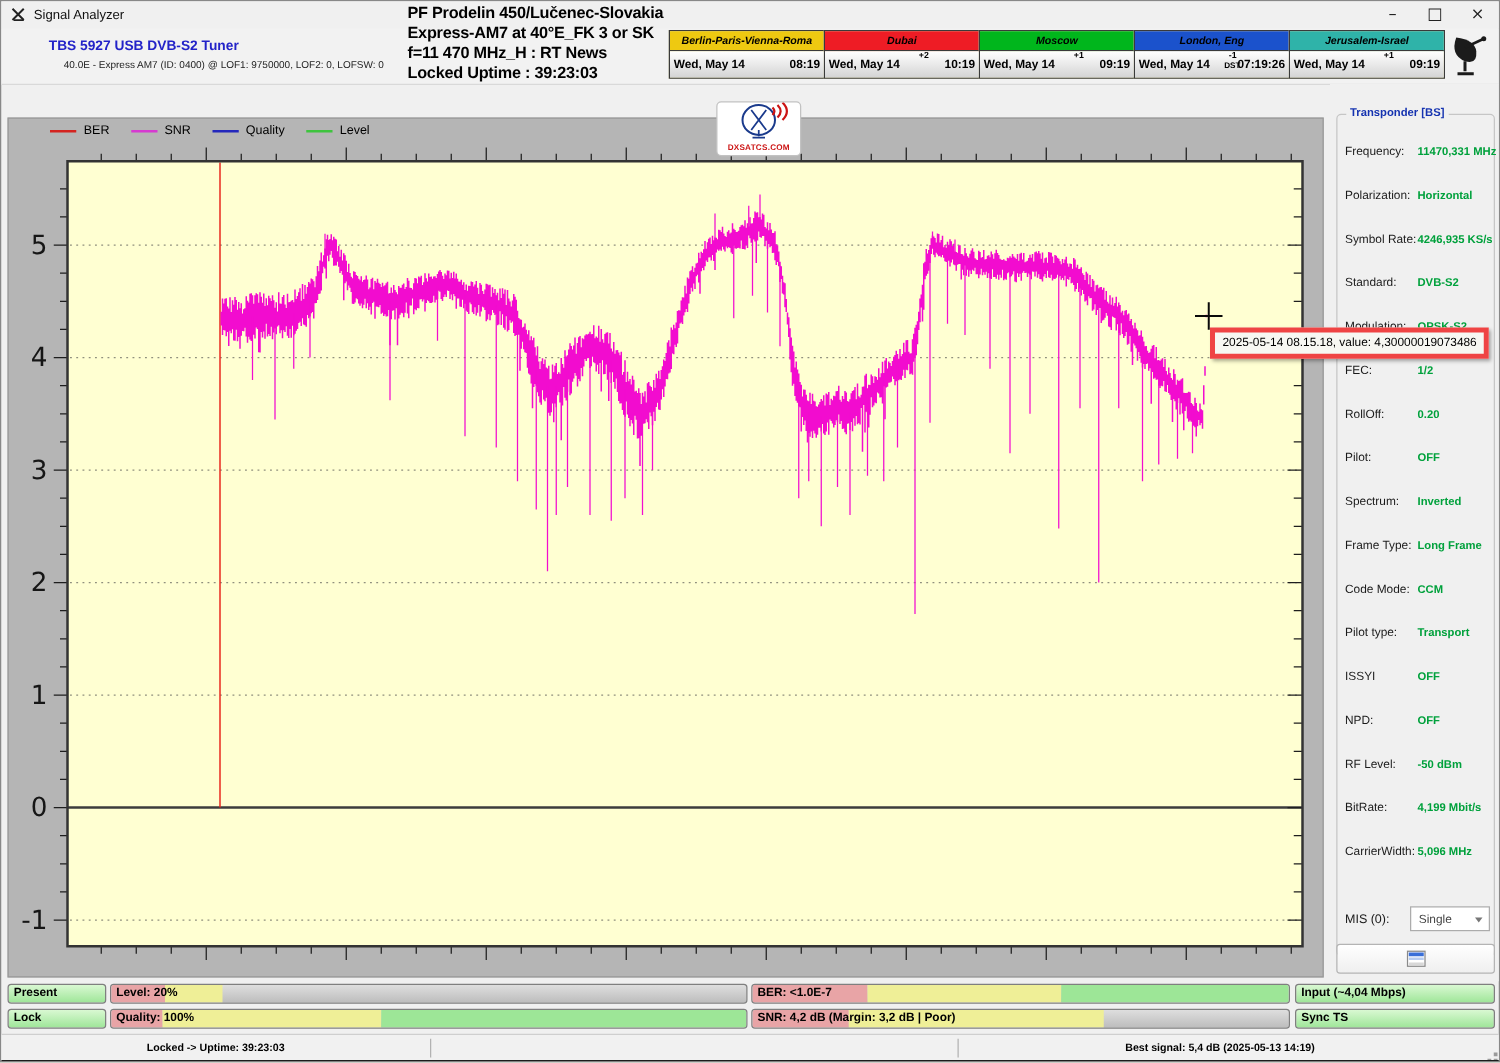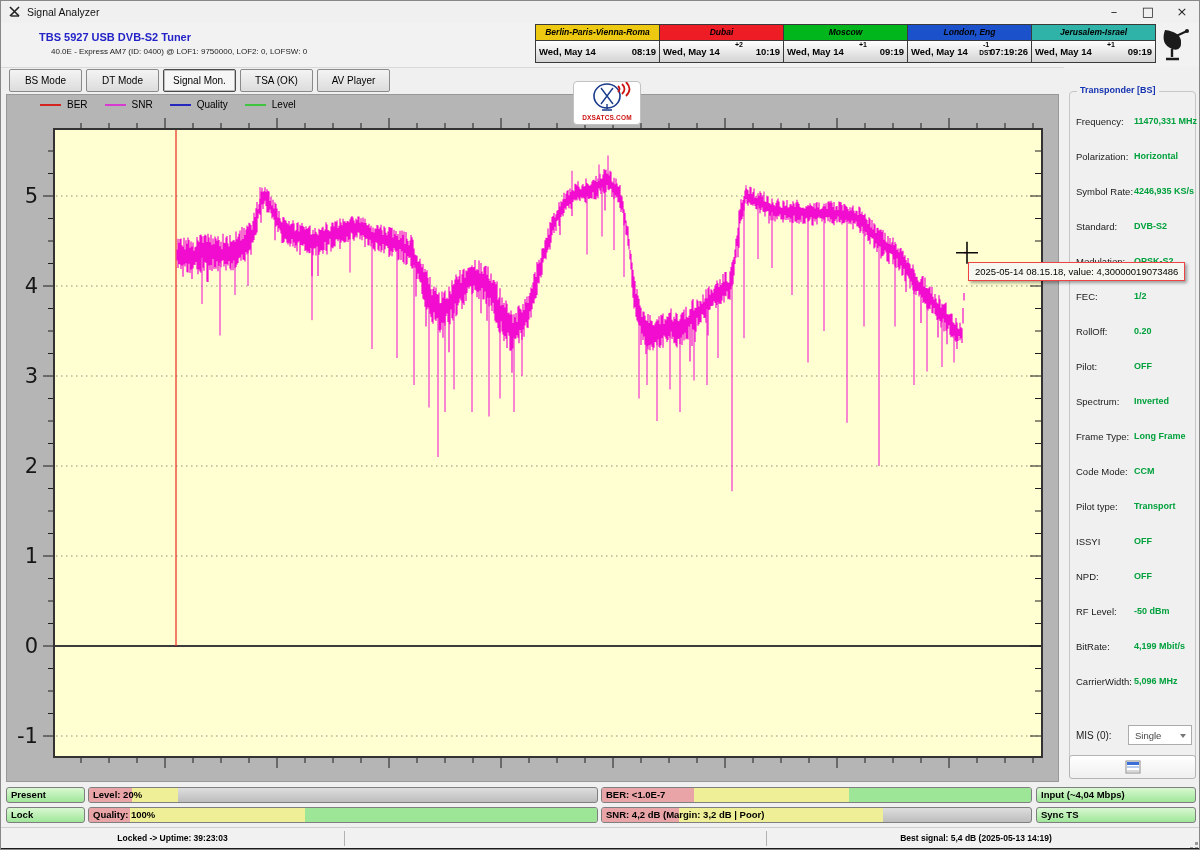--- a/index.html
+++ b/index.html
@@ -40,21 +40,21 @@
   #legend{position:absolute;left:33px;top:4px;display:flex;align-items:center;gap:17px;}
   .leg-item{display:flex;align-items:center;}
   .leg-line{display:inline-block;width:21px;height:2px;margin-right:6px;}
   .leg-label{font-size:10px;color:#000;}
   #chart-svg{position:absolute;left:0;top:0;}
   
   #logo{position:absolute;left:572px;top:80px;width:66px;height:42px;background:#fff;border:1px solid #c2c2c2;
         border-radius:4px;z-index:10;text-align:center;}
   #logo-text{font-size:6.5px;font-weight:bold;color:#cc1414;letter-spacing:0.2px;margin-top:-2px;}
   
-  #tooltip{position:absolute;left:967px;top:261px;z-index:60;background:#f7f7f2;border:1px solid #ef4444;
+  #tooltip{position:absolute;left:967px;top:261px;z-index:60;background:#f7f7f2;border:4px solid #ef4444;
            box-shadow:2px 2px 3px rgba(0,0,0,0.35);font-size:9.5px;color:#000;padding:3px 6px;white-space:nowrap;}
   
   #sidebar{position:absolute;left:1063px;top:66px;width:137px;height:718px;background:#f0f0f0;}
   #groupbox{position:absolute;left:5px;top:8px;width:127px;height:674px;border:1px solid #c6c6c6;border-radius:4px;box-sizing:border-box;margin-top:16px;}
   #groupbox-title{position:absolute;left:7px;top:-7px;background:#f0f0f0;padding:0 3px;font-size:9px;font-weight:bold;color:#1533b0;white-space:nowrap;}
   .tp-row{position:absolute;left:6px;width:116px;height:30px;}
   .tp-label{position:absolute;left:0;top:0;font-size:9.5px;color:#1a1a1a;white-space:nowrap;}
   .tp-value{position:absolute;left:58px;top:0;font-size:9px;font-weight:bold;color:#00a13c;white-space:nowrap;}
   #mis-row{position:absolute;left:6px;width:116px;height:22px;}
   #mis-label{position:absolute;left:0;top:5px;font-size:10px;color:#1a1a1a;}
@@ -93,20 +93,26 @@
         <button class="win-btn">–</button>
         <button class="win-btn">□</button>
         <button class="win-btn">×</button>
       </div>
   </div>
 
   <div id="header">
     <div id="tuner-name">TBS 5927 USB DVB-S2 Tuner</div>
     <div id="tuner-details">40.0E - Express AM7 (ID: 0400) @ LOF1: 9750000, LOF2: 0, LOFSW: 0</div>
   </div>
+  <div id="headline">
+      <div class="hl-line">PF Prodelin 450/Lučenec-Slovakia</div>
+      <div class="hl-line">Express-AM7 at 40°E_FK 3 or SK</div>
+      <div class="hl-line">f=11 470 MHz_H : RT News</div>
+      <div class="hl-line">Locked Uptime : 39:23:03</div>
+    </div>
   <div id="clocks">
       <div class="clock">
         <div class="clock-head" style="background: rgb(238, 201, 17); color: rgb(0, 0, 0);">Berlin-Paris-Vienna-Roma</div>
         <div class="clock-body">
           <span class="clock-date">Wed, May 14</span>
           <span class="clock-time">08:19</span>
         </div>
       </div>
       <div class="clock">
         <div class="clock-head" style="background: rgb(238, 28, 37); color: rgb(0, 0, 0);">Dubai</div>
@@ -142,27 +148,20 @@
         </div>
       </div>
     </div>
   <svg id="dish-icon" width="34" height="36" viewBox="0 0 34 36">
     <path d="M7 4 Q2 18 14 23 Q24 26 23 15 Q22 6 7 4 Z" fill="#1b1b1b"></path>
     <path d="M14 12 L29 5" stroke="#1b1b1b" stroke-width="2"></path>
     <circle cx="29" cy="5" r="2" fill="#1b1b1b"></circle>
     <path d="M14 23 L14 31 M8 33 L21 33" stroke="#1b1b1b" stroke-width="2.4"></path>
   </svg>
 
-  <div id="tabs">
-      <button class="tab">BS Mode</button>
-      <button class="tab">DT Mode</button>
-      <button class="tab active">Signal Mon.</button>
-      <button class="tab">TSA (OK)</button>
-      <button class="tab">AV Player</button>
-    </div>
 
   <div id="chart-panel">
     <svg id="chart-svg" width="1051" height="686" viewBox="0 0 1051 686">
         <rect x="47" y="34" width="988" height="628" fill="#ffffd2"></rect>
         <line x1="49" y1="101" x2="1033" y2="101" stroke="#8f8f7d" stroke-width="1" stroke-dasharray="1.5 3.5"></line>
         <line x1="49" y1="191" x2="1033" y2="191" stroke="#8f8f7d" stroke-width="1" stroke-dasharray="1.5 3.5"></line>
         <line x1="49" y1="281" x2="1033" y2="281" stroke="#8f8f7d" stroke-width="1" stroke-dasharray="1.5 3.5"></line>
         <line x1="49" y1="371" x2="1033" y2="371" stroke="#8f8f7d" stroke-width="1" stroke-dasharray="1.5 3.5"></line>
         <line x1="49" y1="461" x2="1033" y2="461" stroke="#8f8f7d" stroke-width="1" stroke-dasharray="1.5 3.5"></line>
         <line x1="47" y1="551" x2="1035" y2="551" stroke="#3c3c3c" stroke-width="2"></line>

